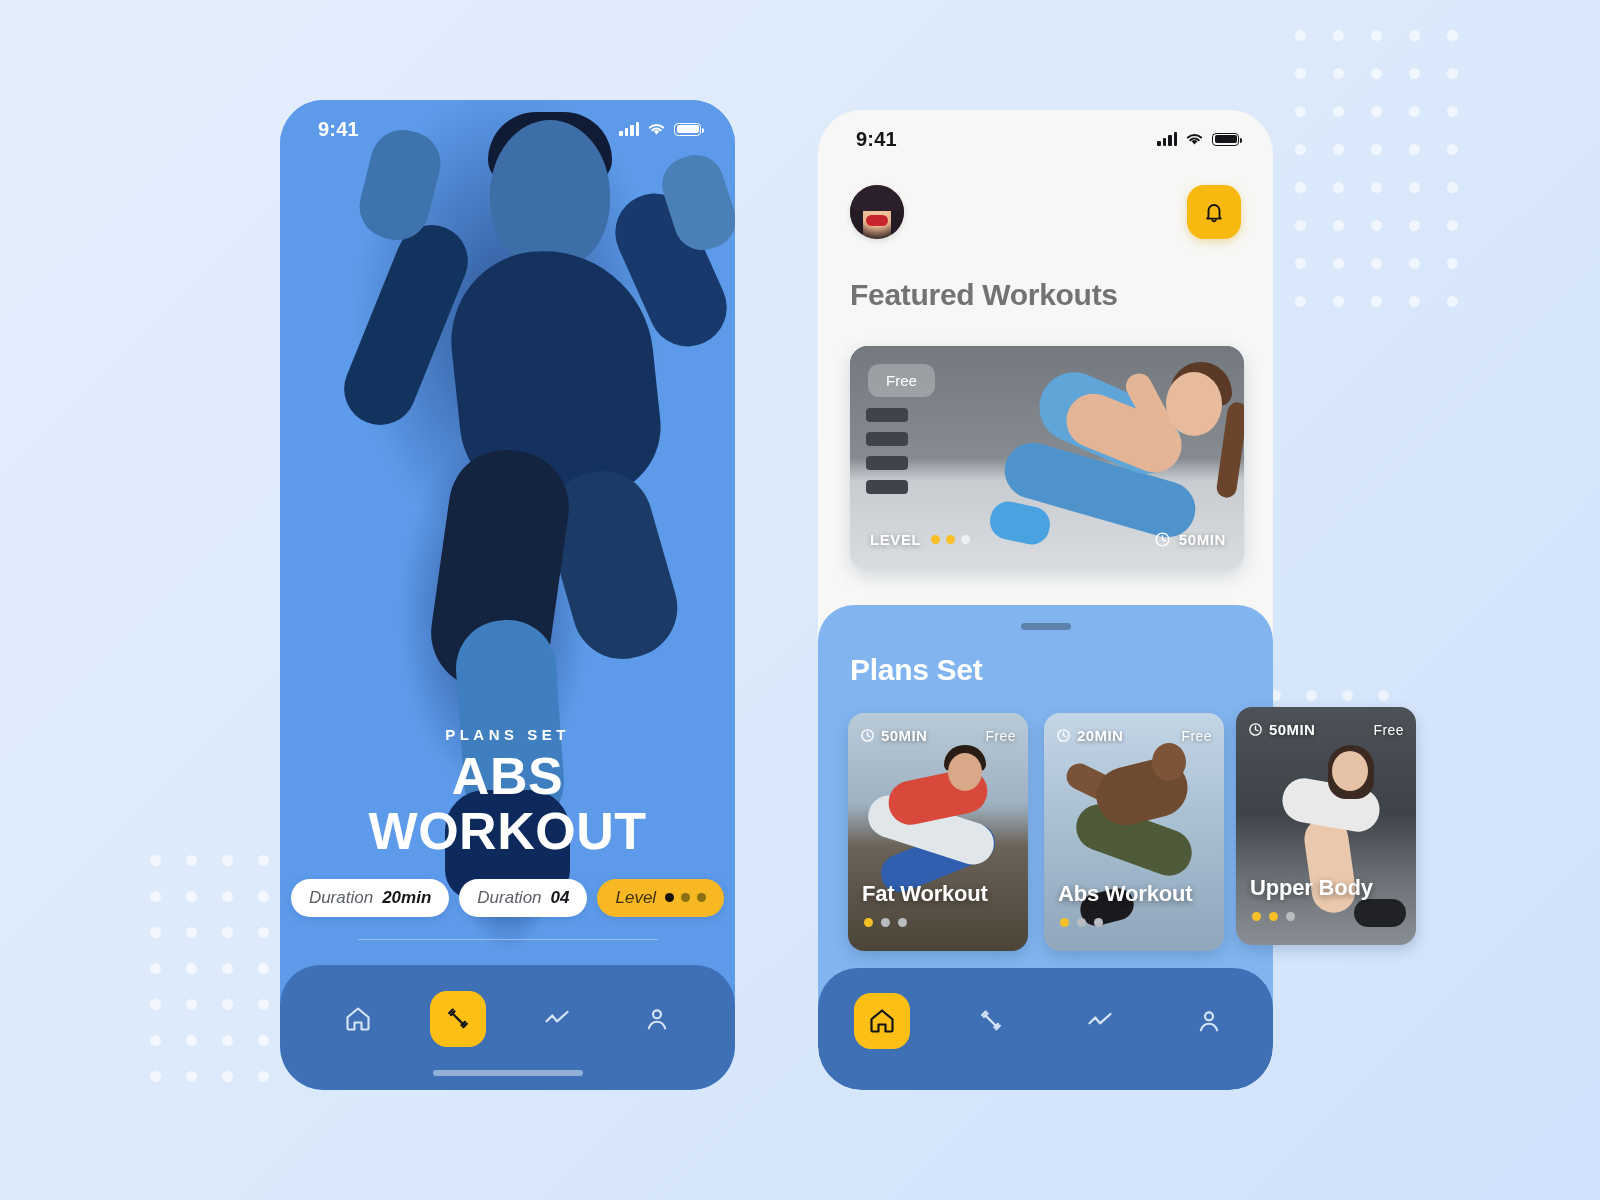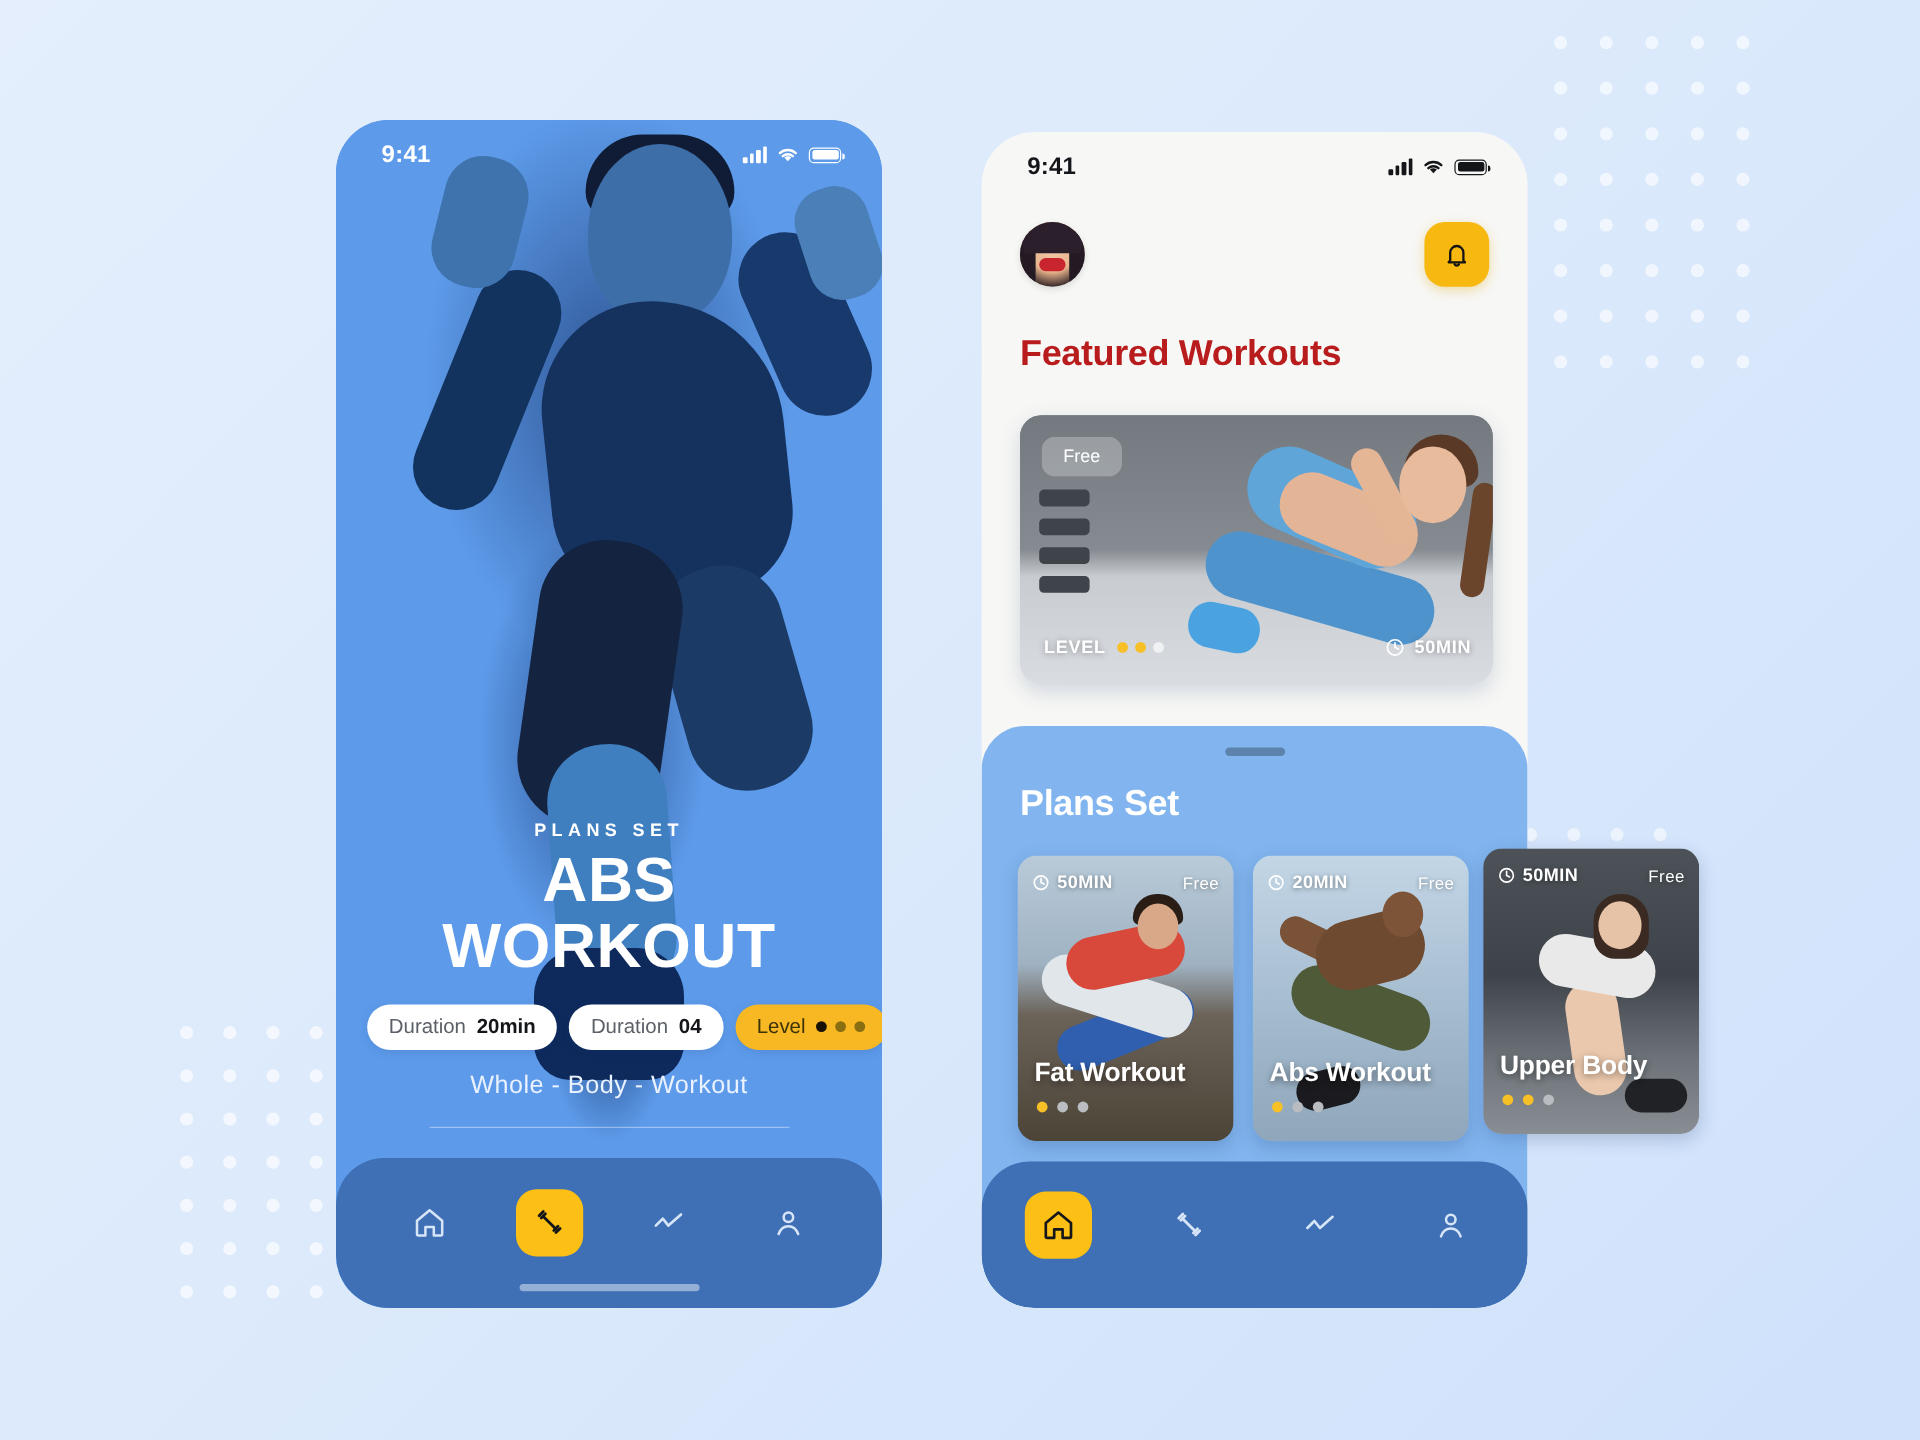--- a/index.html
+++ b/index.html
@@ -83,21 +83,21 @@
     text-align: center; z-index: 20; padding: 0 26px;
   }
   .kicker {
     color:#ffffff; font-size:15px; font-weight:bold;
     letter-spacing: 4.5px; margin-bottom: 6px;
   }
   .hero-title {
     color:#ffffff; font-size:52px; font-weight:bold; letter-spacing:.5px;
     line-height:1.05; margin-bottom:20px;
   }
-  .chips { display:flex; justify-content:flex-start; align-items:center; gap:10px; }
+  .chips { display:flex; justify-content:center; align-items:center; gap:10px;font-style:italic; }
   .chip {
     background:#ffffff; border-radius:22px; padding:9px 18px;
     font-size:17px; color:#5c6067; display:flex; align-items:center; gap:9px;
     box-shadow: 0 2px 8px rgba(20,50,110,.14); white-space:nowrap;
   }
   .chip b { color:#14161a; font-weight:bold; }
   .chip-level { background:#f7b824; color:#3d3108; }
   .chip-level .lvl { display:flex; gap:7px; align-items:center; }
   .chip-level .lvl i { width:9px; height:9px; border-radius:50%; display:block; background:#8a6f12; }
   .chip-level .lvl i.on { background:#171204; }
@@ -142,21 +142,21 @@
   .avatar .hairB { position:absolute; left:0;  top:10px; width:13px; height:44px; background:#241a24; border-radius:12px; }
   .avatar .hairC { position:absolute; right:0; top:10px; width:13px; height:44px; background:#241a24; border-radius:12px; }
   .avatar .lips  { position:absolute; left:16px; top:30px; width:22px; height:11px; background:#c8252f; border-radius:11px; }
   .bell-btn {
     width:54px; height:54px; border-radius:17px; background:#f7b80f;
     display:flex; align-items:center; justify-content:center; color:#141414;
     box-shadow:0 3px 10px rgba(220,170,20,.35);
   }
   .sec-title {
     position:absolute; left:32px; top:168px; z-index:20;
-    font-size:30px; font-weight:bold; color:#b91c1c; letter-spacing:-.3px;
+    font-size:30px; font-weight:bold; color:#737373; letter-spacing:-.3px;
   }
 
   .featured {
     position:absolute; left:32px; top:236px; width:394px; height:224px;
     border-radius:18px; overflow:hidden; z-index:20;
     background: linear-gradient(180deg, #6e747c 0%, #7d838a 42%, #b9bec4 62%, #cfd3d8 100%);
     box-shadow: 0 6px 18px rgba(40,70,120,.18);
   }
   .gym-wall { position:absolute; inset:0; background:linear-gradient(180deg,#73797f 0%,#868b91 50%,#c8ccd1 60%,#d9dde1 100%); }
   .dumbbell-rack { position:absolute; left:16px; top:62px; width:42px; height:96px; }
@@ -416,21 +416,20 @@
       <div class="chip chip-level">
         <span>Level</span>
         <span class="lvl">
             <i class="on"></i>
             <i></i>
             <i></i>
           </span>
       </div>
     </div>
 
-    <div class="subtitle">Whole - Body - Workout</div>
     <div class="divider"></div>
   </div>
 
   <div class="navbar">
     <div class="navbtn">
       <svg width="28" height="28" viewBox="0 0 24 24" fill="none" stroke="currentColor" stroke-width="1.8" stroke-linecap="round" stroke-linejoin="round">
         <path d="M3 10.5 12 3l9 7.5V20a1 1 0 0 1-1 1h-5v-6H9v6H4a1 1 0 0 1-1-1Z"></path>
       </svg>
     </div>
     <div class="navbtn active">

